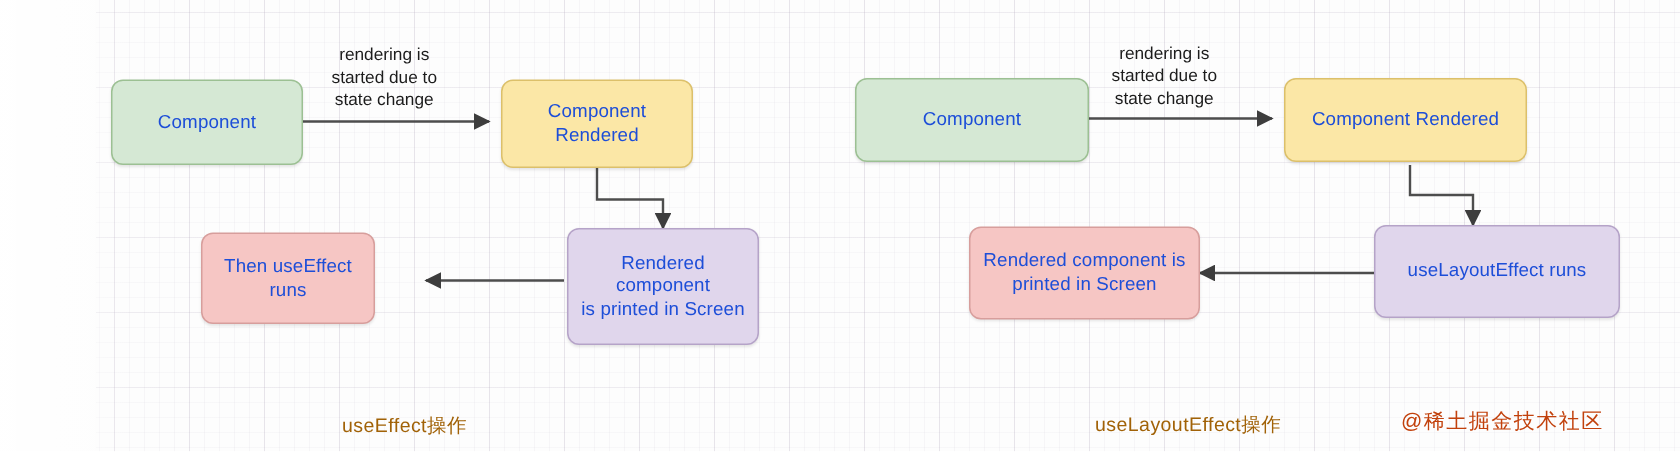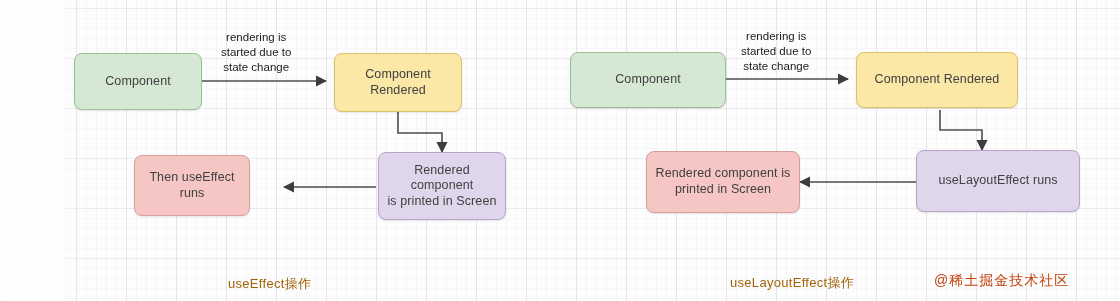--- a/index.html
+++ b/index.html
@@ -45,21 +45,21 @@
   .node {
     position: absolute;
     box-sizing: border-box;
     border-radius: 8px;
     display: flex;
     align-items: center;
     justify-content: center;
     text-align: center;
     font-size: 12.5px;
     line-height: 1.25;
-    color: #404040;
+    color: #1d4ed8;
     letter-spacing: 0.1px;
     padding: 2px 6px;
     box-shadow: 0 1px 2px rgba(0,0,0,0.10);
   }
   .node.green  { background: #d5e8d4; border: 1px solid #9cc093; }
   .node.yellow { background: #fbe7a6; border: 1px solid #dcc06a; }
   .node.purple { background: #e0d6ec; border: 1px solid #b5a3c8; }
   .node.red    { background: #f6c6c4; border: 1px solid #d79e9c; }
 
   .edge-label {
@@ -121,21 +121,21 @@
 
   <div class="node green" style="left:74px; top:53px; width:128px; height:57px;">
     <span>Component</span>
   </div>
 
   <div class="node yellow" style="left:334px; top:53px; width:128px; height:59px;">
     <span style="white-space:pre-line;">Component
 Rendered</span>
   </div>
 
-  <div class="node purple" style="left:378px; top:152px; width:128px; height:68px;">
+  <div class="node purple" style="left:378px; top:152px; width:128px; height:78px;">
     <span style="white-space:pre-line;">Rendered component
 is printed in Screen</span>
   </div>
 
   <div class="node red" style="left:134px; top:155px; width:116px; height:61px;">
     <span>Then useEffect runs</span>
   </div>
 
   <div class="edge-label" style="left:221px; top:30px;">rendering is
 started due to

